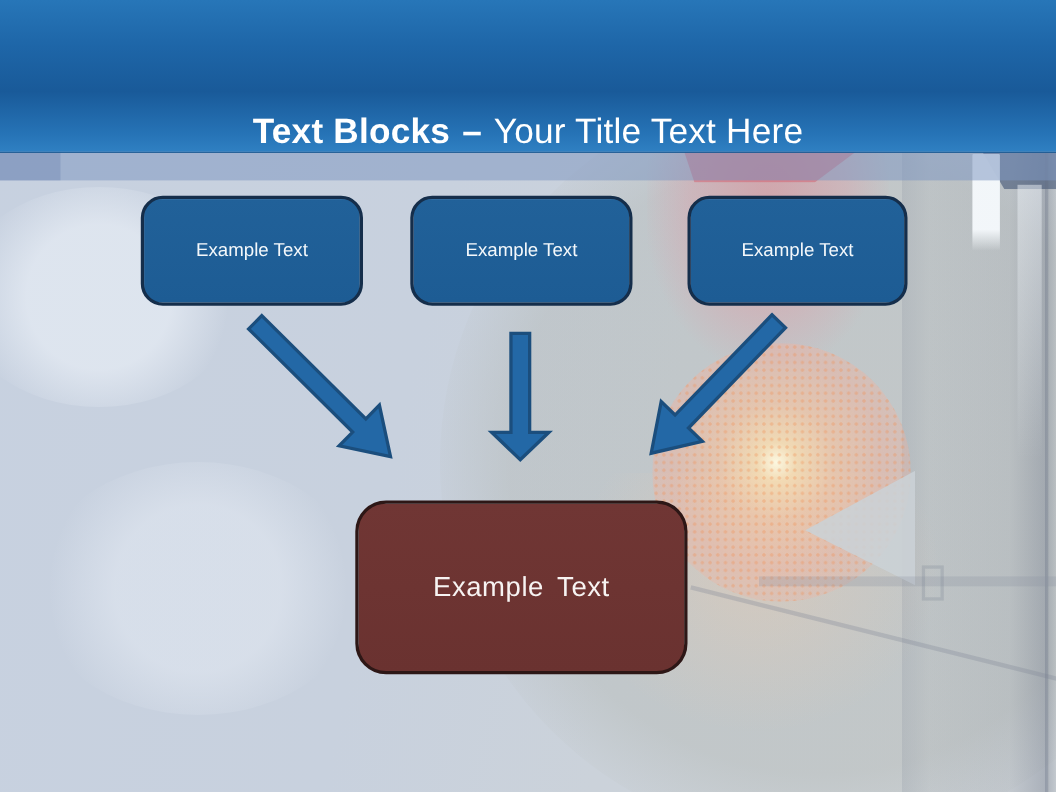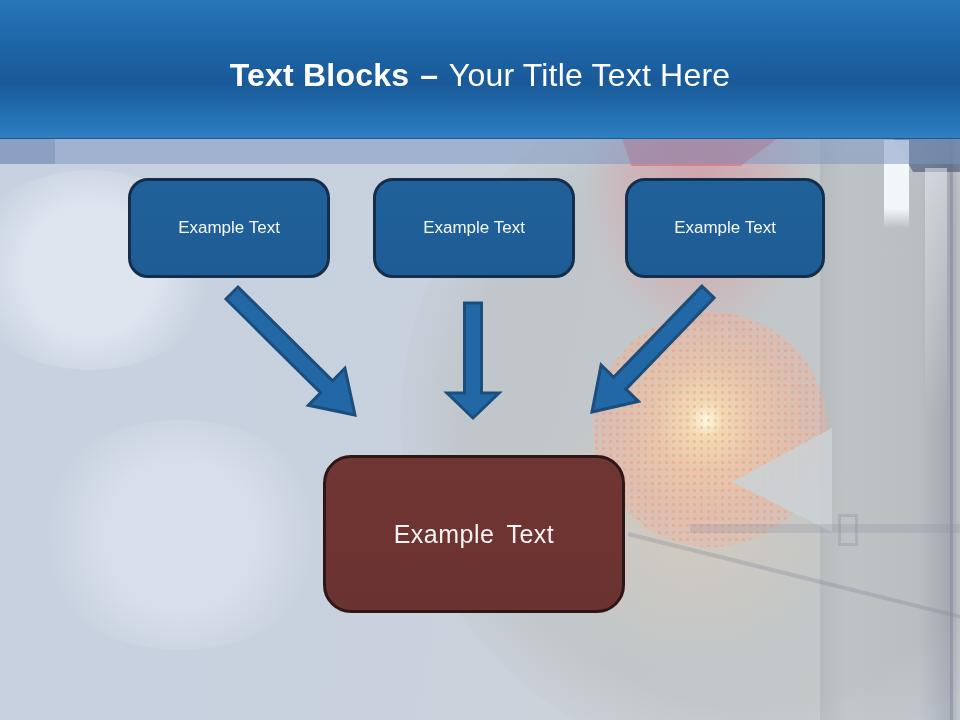--- a/index.html
+++ b/index.html
@@ -43,21 +43,21 @@
   .arm-bracket{left:838px;top:514px;width:14px;height:26px;border:3px solid rgba(130,138,152,0.3);}
   .arm-diag{left:628px;top:532px;width:390px;height:4px;background:rgba(125,133,148,0.3);
     transform:rotate(14deg);transform-origin:left center;}
   .band{position:absolute;left:0;top:138px;width:960px;height:26px;background:rgba(124,149,192,0.52);}
   .band-left{position:absolute;left:0;top:138px;width:55px;height:26px;background:rgba(88,114,165,0.28);}
   
   .header{
     position:absolute;left:0;top:0;width:960px;height:138px;
     background:linear-gradient(180deg,#2776b8 0%,#1e66a8 30%,#195a99 60%,#2673b6 88%,#2f80c2 100%);
     border-bottom:1px solid #1b5a94;
-    display:flex;align-items:center;justify-content:center;
+    display:flex;align-items:flex-end;justify-content:center;
   }
   .title{margin:0;padding-top:12px;color:#ffffff;font-size:32px;font-weight:400;letter-spacing:0.2px;white-space:nowrap;}
   .t-bold{font-weight:700;}
   .t-dash{font-weight:700;padding:0 2px;}
   
   .block{
     position:absolute;top:178px;width:202px;height:100px;box-sizing:border-box;
     background:linear-gradient(180deg,#216199 0%,#1d5c94 100%);
     border:3px solid #152e4b;border-radius:20px;
     display:flex;align-items:center;justify-content:center;

